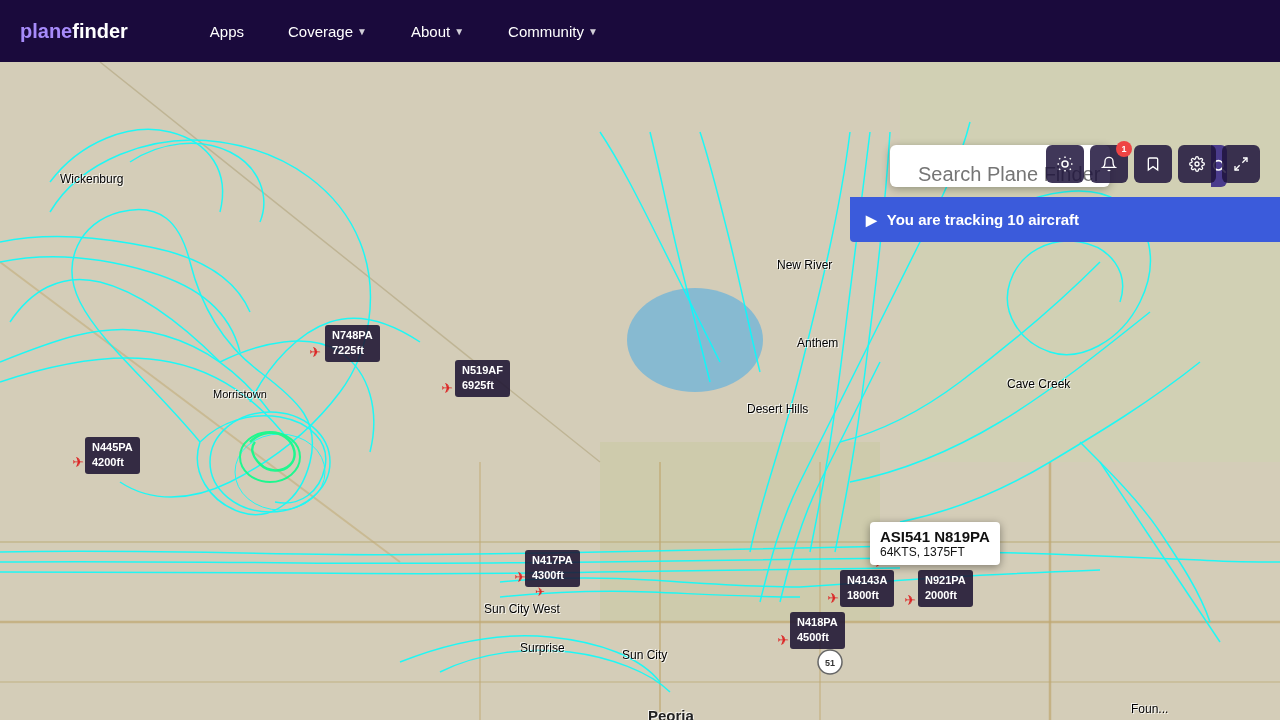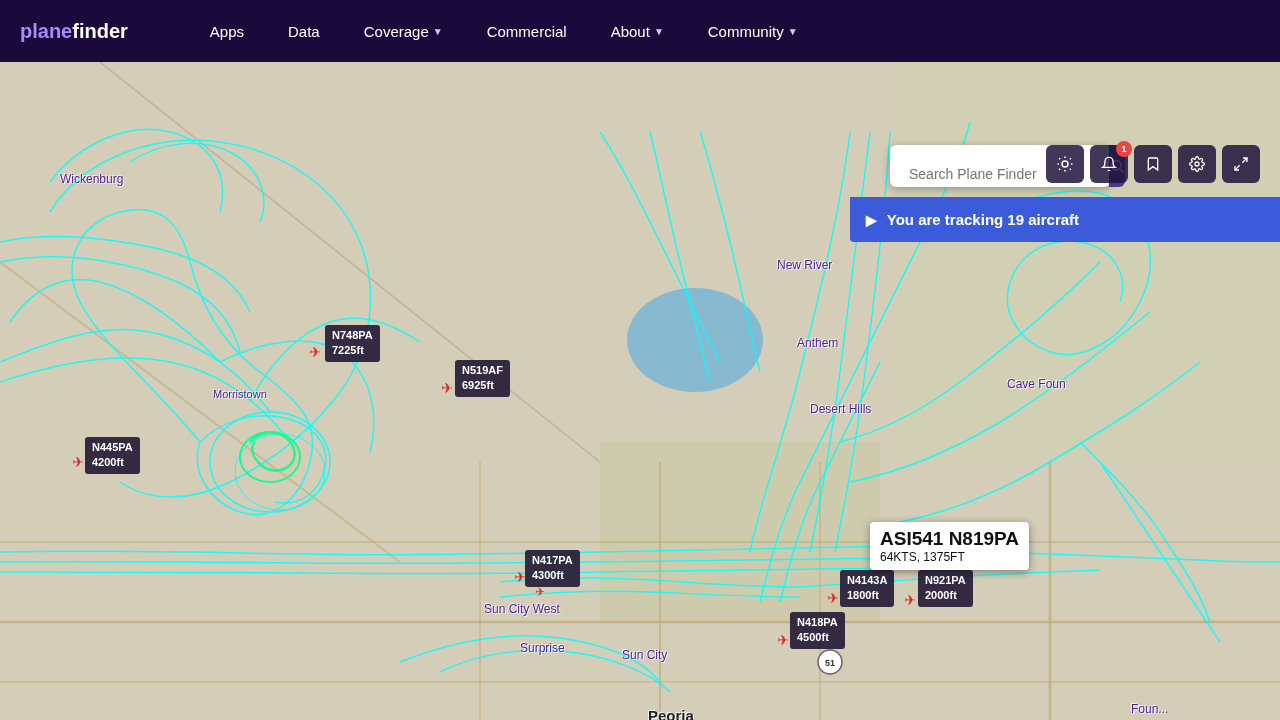--- a/index.html
+++ b/index.html
@@ -58,21 +58,21 @@
       left: auto; transform: none;
       right: 170px; top: 83px;
       display: flex; align-items: center;
       background: white; border-radius: 6px;
       width: 220px; height: 42px;
       box-shadow: 0 2px 8px rgba(0,0,0,0.3);
       z-index: 200;
     }
     #search-bar input {
       border: none; outline: none; flex: 1;
-      padding: 0 19px; font-size: 14px; color: #555;
+      padding: 0 28px; font-size: 20px; color: #555;
       background: transparent;
       margin-top: 16px;
     }
     #search-bar .search-icon-btn {
       width: 42px; height: 42px; background: #4a3b8c;
       border-radius: 0 6px 6px 0;
       display: flex; align-items: center; justify-content: center;
       cursor: pointer;
     }
     #search-bar .search-icon-btn svg { color: white; }
@@ -125,26 +125,26 @@
       transform: translate(-50%, -50%);
     }
     .aircraft-popup {
       position: absolute;
       background: white;
       color: #111; font-size: 12px;
       padding: 6px 10px; border-radius: 4px;
       box-shadow: 0 2px 8px rgba(0,0,0,0.4);
       z-index: 160; white-space: nowrap;
     }
-    .aircraft-popup strong { font-size: 19px; }
+    .aircraft-popup strong { font-size: 15px; }
 
     
     .place-label {
       position: absolute;
-      color: #4c1d95; font-size: 12px; font-weight: 500;
+      color: #000000; font-size: 12px; font-weight: 500;
       z-index: 120; white-space: nowrap;
       text-shadow: 1px 1px 0 rgba(255,255,255,0.8), -1px -1px 0 rgba(255,255,255,0.8);
     }
     .place-label.large {
       font-size: 15px; font-weight: 700; color: #222;
     }
 
     
     #paths-svg {
       position: absolute; inset: 0; width: 100%; height: 100%;
@@ -157,28 +157,22 @@
 
 <div id="navbar">
   <div id="logo">
     <span style="color:#a78bfa">plane</span><span style="color:white">finder</span>
   </div>
   <nav class="nav-links">
     <div class="nav-item">
       <span>Apps</span>
     </div>
     <div class="nav-item">
-      <span>Data</span>
-    </div>
-    <div class="nav-item">
       <span>Coverage</span>
       <span class="nav-chevron">▼</span>
-    </div>
-    <div class="nav-item">
-      <span>Commercial</span>
     </div>
     <div class="nav-item">
       <span>About</span>
       <span class="nav-chevron">▼</span>
     </div>
     <div class="nav-item">
       <span>Community</span>
       <span class="nav-chevron">▼</span>
     </div>
   </nav>
@@ -279,22 +273,22 @@
 
       <path d="M 500,520 C 550,515 600,515 650,518 C 700,521 750,525 800,525"></path>
       <path d="M 500,535 C 550,530 600,528 650,530 C 700,532 750,535 800,535"></path>
       <path d="M 800,525 C 850,522 900,518 950,515 C 1000,512 1050,510 1100,508"></path>
     </g>
   </svg>
 
   <div class="place-label" style="left:60px; top:110px">Wickenburg</div>
   <div class="place-label" style="left:777px; top:196px">New River</div>
   <div class="place-label" style="left:797px; top:274px">Anthem</div>
-  <div class="place-label" style="left:1007px; top:315px">Cave Foun</div>
-  <div class="place-label" style="left:810px; top:340px">Desert Hills</div>
+  <div class="place-label" style="left:1007px; top:315px">Cave Creek</div>
+  <div class="place-label" style="left:747px; top:340px">Desert Hills</div>
   <div class="place-label" style="left:484px; top:540px">Sun City West</div>
   <div class="place-label" style="left:622px; top:586px">Sun City</div>
   <div class="place-label" style="left:520px; top:579px">Surprise</div>
   <div class="place-label large" style="left:648px; top:645px">Peoria</div>
   <div class="place-label" style="left:1131px; top:640px">Foun...</div>
 
   <div class="place-label" style="left:185px; top:326px; font-size:11px;padding-left:28px;">Morristown</div>
 
   <div class="aircraft-label" style="left:325px; top:263px">
     <div>N748PA</div>
@@ -385,15 +379,15 @@
         <polyline points="15,3 21,3 21,9"></polyline>
           <polyline points="9,21 3,21 3,15"></polyline>
         <line x1="21" y1="3" x2="14" y2="10"></line>
           <line x1="3" y1="21" x2="10" y2="14"></line>
       </svg>
     </div>
   </div>
 
   <div id="tracking-banner">
     <span class="chevron">▶</span>
-    <span>You are tracking 19 aircraft</span>
+    <span>You are tracking 10 aircraft</span>
   </div>
 </div>
 
 </body></html>

